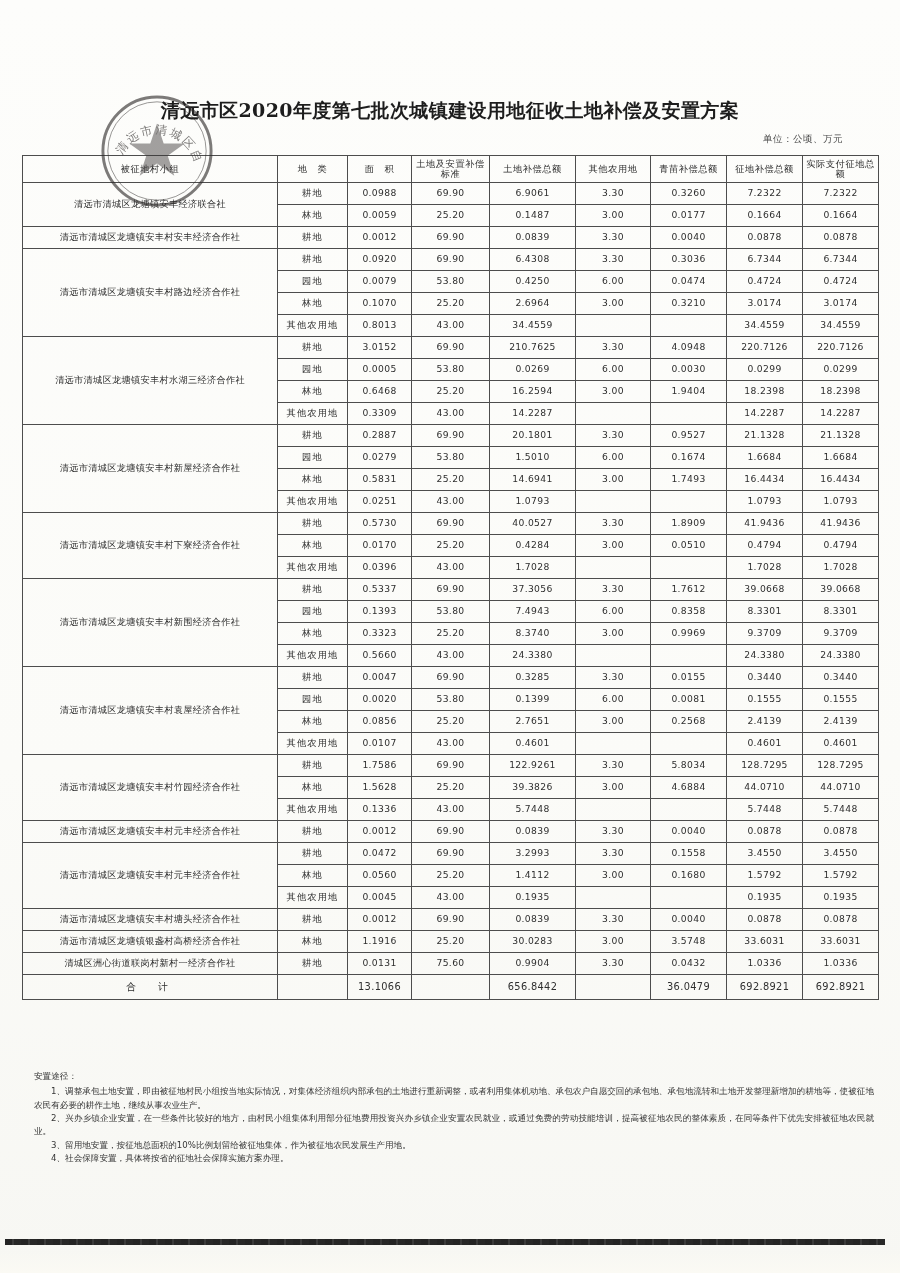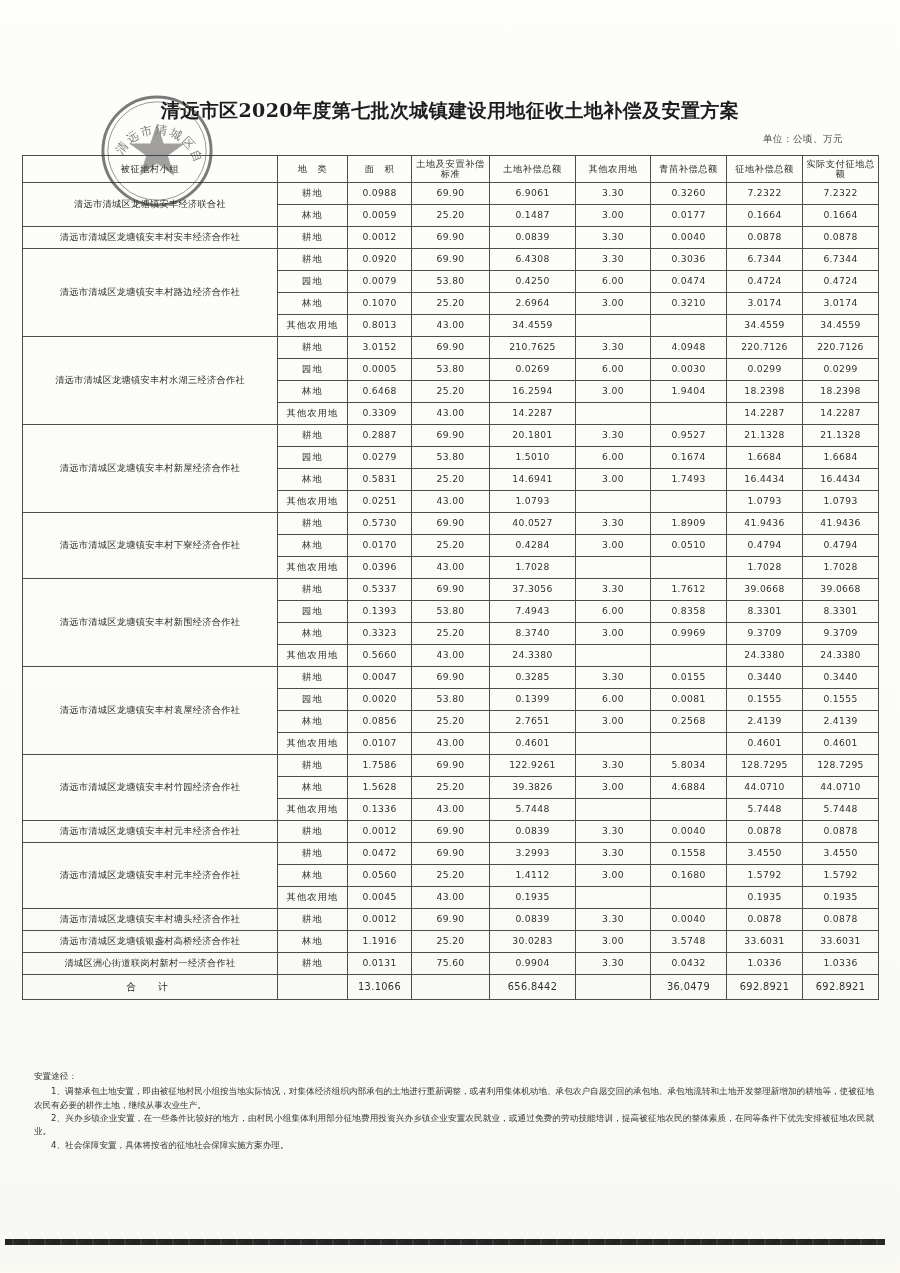--- a/index.html
+++ b/index.html
@@ -571,19 +571,20 @@
           </tr>
         </tbody>
     </table>
   </div>
 
   <div class="notes">
     <div class="ntitle">安置途径：</div>
     <div id="notes-list">
         <p>1、调整承包土地安置，即由被征地村民小组按当地实际情况，对集体经济组织内部承包的土地进行重新调整，或者利用集体机动地、承包农户自愿交回的承包地、承包地流转和土地开发整理新增加的耕地等，使被征地农民有必要的耕作土地，继续从事农业生产。</p>
         <p>2、兴办乡镇企业安置，在一些条件比较好的地方，由村民小组集体利用部分征地费用投资兴办乡镇企业安置农民就业，或通过免费的劳动技能培训，提高被征地农民的整体素质，在同等条件下优先安排被征地农民就业。</p>
+        <p>3、留用地安置，按征地总面积的10%比例划留给被征地集体，作为被征地农民发展生产用地。</p>
         <p>4、社会保障安置，具体将按省的征地社会保障实施方案办理。</p>
       </div>
   </div>
 
   <div class="scanbar"></div>
   <div class="edge-tint"></div>
 </div>
 
 </body></html>

